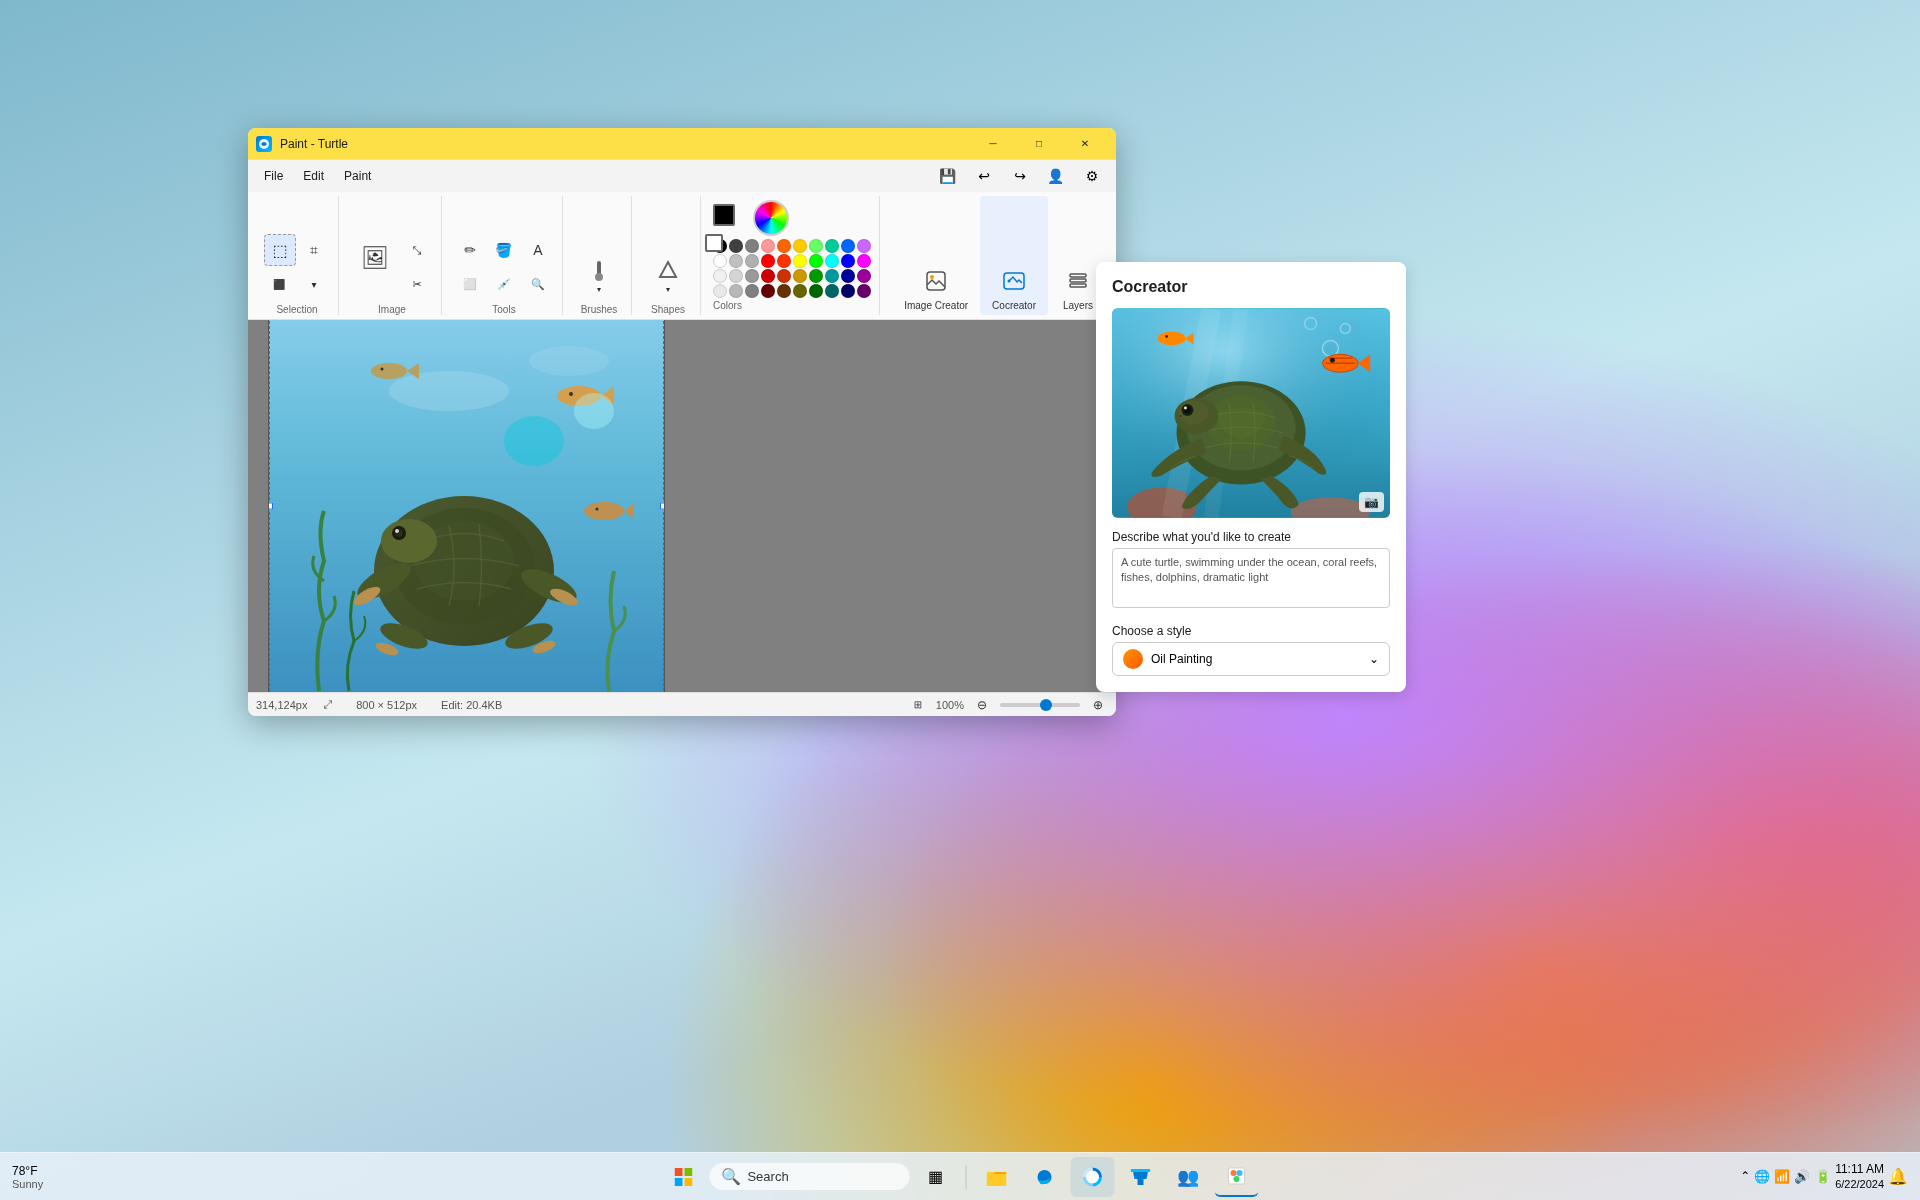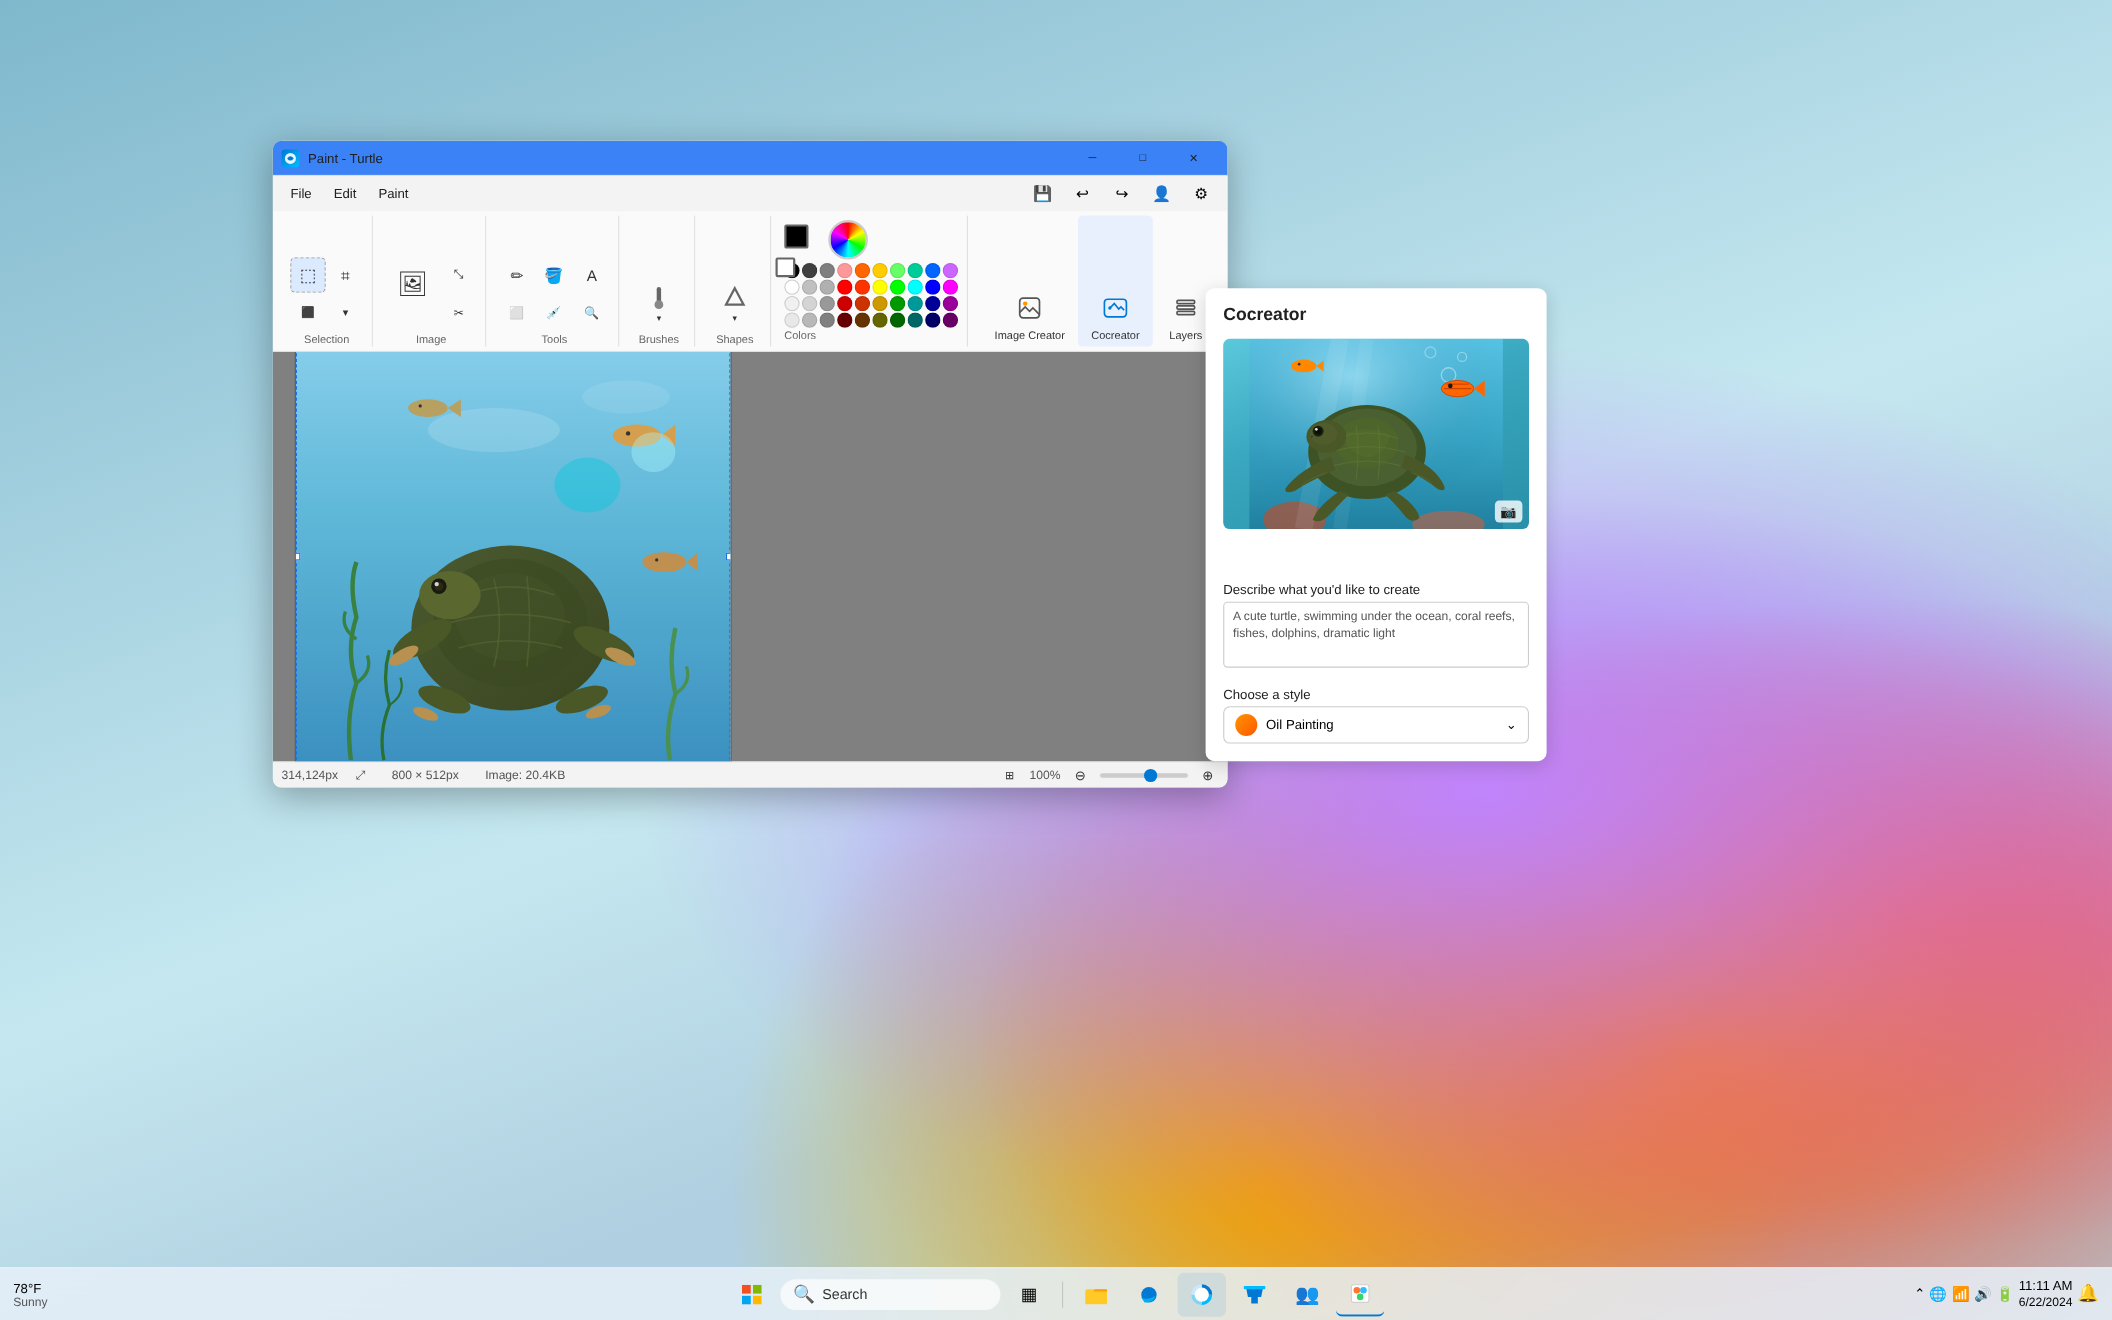--- a/index.html
+++ b/index.html
@@ -38,21 +38,21 @@
       display: flex;
       flex-direction: column;
       overflow: hidden;
     }
 
     
     .title-bar {
       display: flex;
       align-items: center;
       justify-content: space-between;
-      background: #3b82f6;
+      background: #fde047;
       padding: 0 8px;
       height: 32px;
       border-bottom: 1px solid #e0e0e0;
     }
     .title-bar-left {
       display: flex;
       align-items: center;
       gap: 8px;
     }
     .app-icon {
@@ -754,21 +754,21 @@
 
         </div>
       </div>
     </div>
   </div>
 
   <div class="status-bar">
     <span>314,124px</span>
     <span style="cursor:pointer;">⤢</span>
     <span style="margin-left:8px;">800 × 512px</span>
-    <span style="margin-left:8px;">Image: 20.4KB</span>
+    <span style="margin-left:8px;">Edit: 20.4KB</span>
     <div class="status-bar-right">
       <button class="ribbon-btn" style="width:20px;height:20px;font-size:10px;">⊞</button>
       <span>100%</span>
       <button class="ribbon-btn" style="width:20px;height:20px;font-size:12px;">⊖</button>
       <div class="zoom-slider">
         <div class="zoom-thumb"></div>
       </div>
       <button class="ribbon-btn" style="width:20px;height:20px;font-size:12px;">⊕</button>
     </div>
   </div>
@@ -845,21 +845,21 @@
       <path d="M160 168 Q185 183 188 198 Q180 205 172 196 Q162 183 150 172 Z" fill="#4a5828"></path>
 
       <path d="M58 162 Q65 155 85 148" stroke="#607838" stroke-width="1" fill="none" opacity="0.5"></path>
       <path d="M202 160 Q196 153 178 148" stroke="#607838" stroke-width="1" fill="none" opacity="0.5"></path>
     </svg>
     
     <button style="position:absolute;bottom:6px;right:6px;background:rgba(255,255,255,0.8);border:none;border-radius:4px;padding:3px 5px;cursor:pointer;font-size:12px;">📷</button>
   </div>
 
   <div>
-    <div class="describe-label" style="margin-bottom:4px;margin-top:36px;">Describe what you'd like to create</div>
+    <div class="describe-label" style="margin-bottom:4px;">Describe what you'd like to create</div>
     <textarea class="describe-input" rows="3" style="">A cute turtle, swimming under the ocean, coral reefs, fishes, dolphins, dramatic light</textarea>
   </div>
 
   <div>
     <div class="style-label" style="margin-bottom:4px;">Choose a style</div>
     <div class="style-dropdown">
       <div class="style-dropdown-left">
         <div class="style-icon"></div>
         <span>Oil Painting</span>
       </div>

